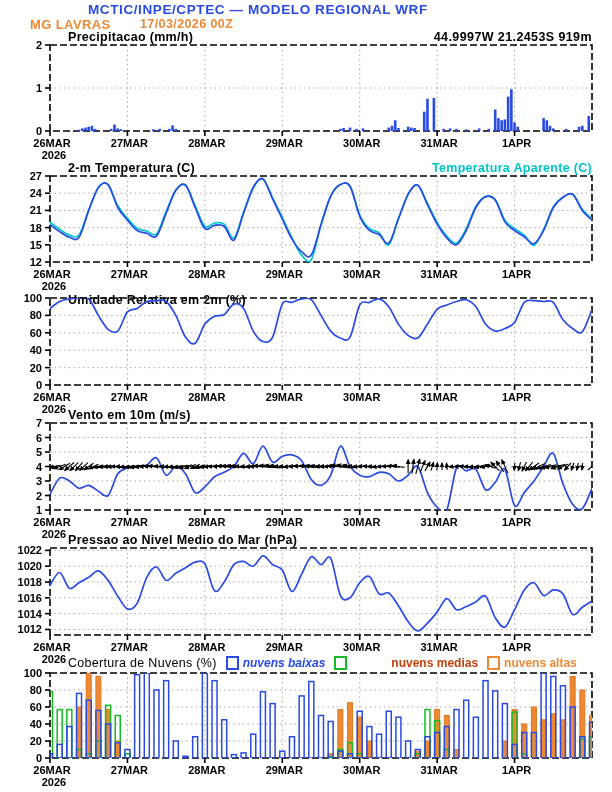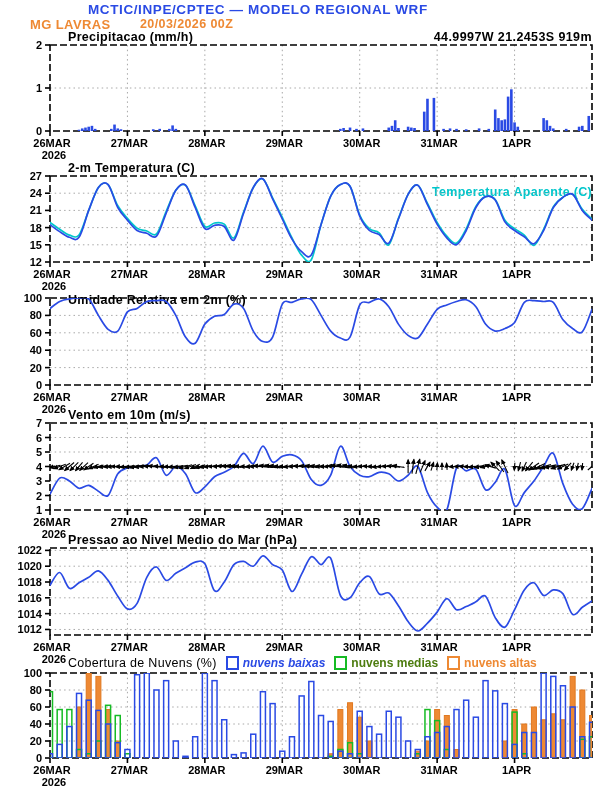--- a/index.html
+++ b/index.html
@@ -17,39 +17,39 @@
   .sw{display:inline-block;width:9px;height:10px;background:#fff;border:2px solid #000;margin-right:4px;}
   svg{position:absolute;left:0;}
 </style>
 </head>
 <body>
 
 <div class="page">
 
   <div class="txt hdr1" style="color: rgb(42, 74, 228);">MCTIC/INPE/CPTEC — MODELO REGIONAL WRF</div>
   <div class="txt station" style="color: rgb(238, 137, 51);">MG LAVRAS</div>
-  <div class="txt run" style="color: rgb(238, 137, 51);">20/03/2026 00Z</div>
+  <div class="txt run" style="color: rgb(238, 137, 51);">17/03/2026 00Z</div>
   <div class="txt loc" style="color: #000000;">44.9997W 21.2453S 919m</div>
 
   <div class="txt ptitle" style="left:68px;top:30px">Precipitacao (mm/h)</div>
   <div class="txt ptitle" style="left:68px;top:161px">2-m Temperatura (C)</div>
-  <div class="txt rlabel" style="color: rgb(0, 198, 203); margin-top: 24px;">Temperatura Aparente (C)</div>
+  <div class="txt rlabel" style="color: rgb(0, 198, 203);">Temperatura Aparente (C)</div>
   <div class="txt ptitle" style="left:68px;top:293px">Umidade Relativa em 2m (%)</div>
   <div class="txt ptitle" style="left:68px;top:408px">Vento em 10m (m/s)</div>
   <div class="txt ptitle" style="left:68px;top:533px">Pressao ao Nivel Medio do Mar (hPa)</div>
 
   <div class="legendrow">
     <span class="ptitle" style="font-weight:normal">Cobertura de Nuvens (%)</span>
     <span class="legitem">
       <span class="sw" id="sw0" style="border-color: rgb(42, 74, 228);"></span>
       <span id="lg0" style="color: rgb(42, 74, 228); font-style: italic;">nuvens baixas</span>
     </span>
     <span class="legitem">
       <span class="sw" id="sw1" style="border-color: rgb(22, 187, 36);"></span>
-      <span id="lg1" style="color: #4d7c0f;">nuvens medias</span>
+      <span id="lg1" style="color: #c2410c; margin-left: 40px;">nuvens medias</span>
     </span>
     <span class="legitem">
       <span class="sw" id="sw2" style="border-color: rgb(238, 137, 51);"></span>
       <span id="lg2" style="color: rgb(238, 137, 51); text-align: center;">nuvens altas</span>
     </span>
   </div>
 
   <svg id="plot0" width="612" height="128" viewBox="0 0 612 128" style="top: 37px;">
       <defs>
         <clipPath id="clip0">

